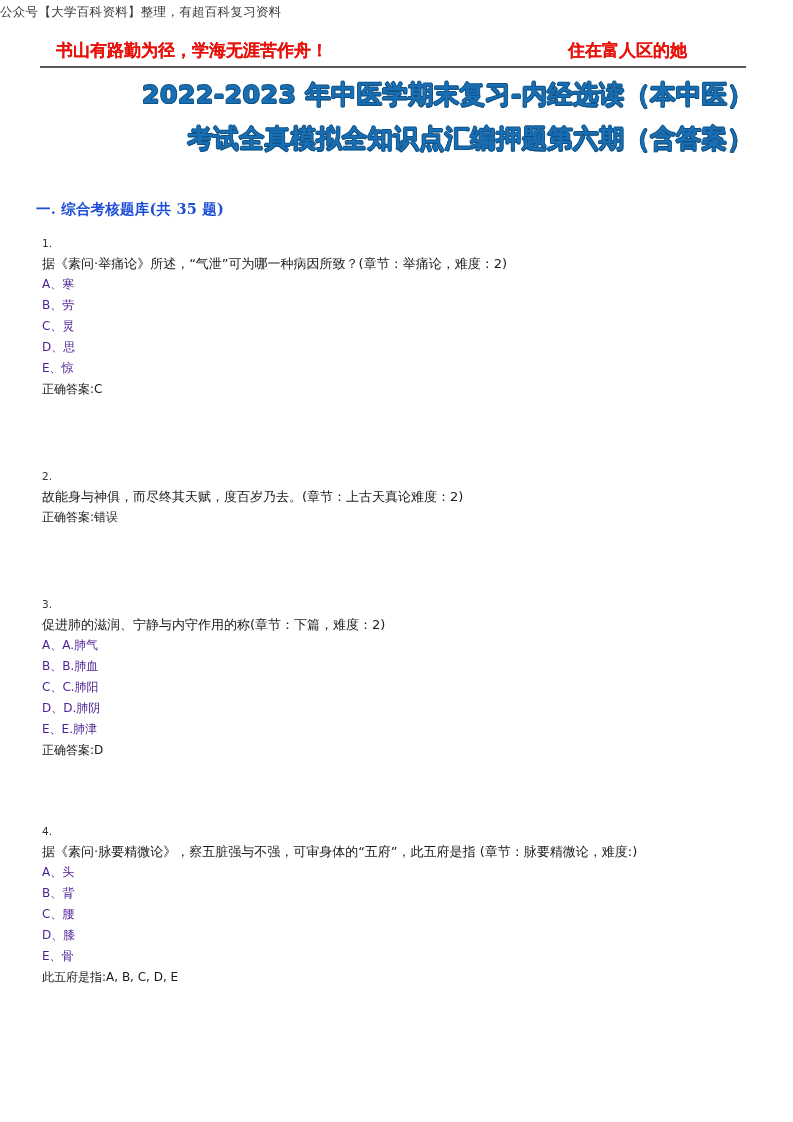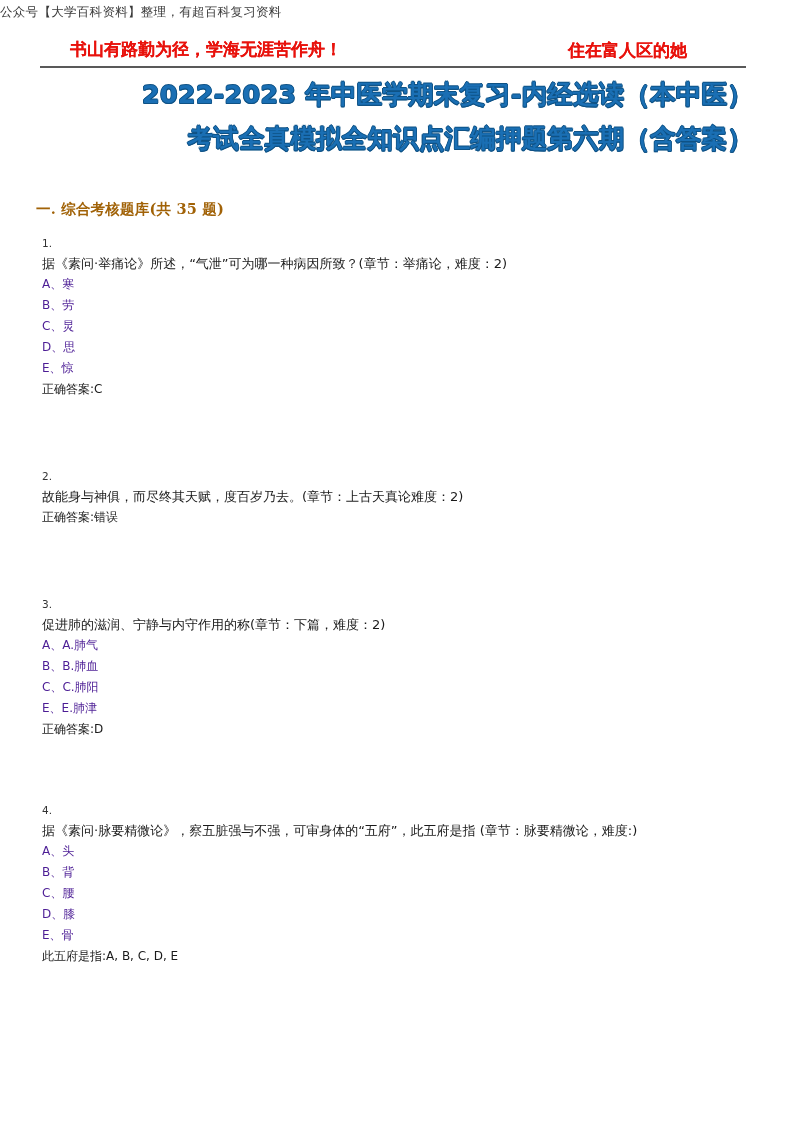--- a/index.html
+++ b/index.html
@@ -51,21 +51,21 @@
     position: absolute;
     top: 0;
     font-family: "DejaVu Serif", "Liberation Serif", serif;
     font-weight: bold;
     font-size: 17px;
     color: #e8120c;
     white-space: nowrap;
     line-height: 24px;
     text-shadow: 0 0 0.6px #e8120c;
   }
-  .banner-left  { left: 30px; font-family: Liberation Serif, serif; }
+  .banner-left  { left: 16px; }
   .banner-right { left: 528px; }
 
   .rule {
     position: absolute;
     top: 66px;
     left: 40px;
     width: 706px;
     height: 2px;
     background: #595959;
   }
@@ -97,21 +97,21 @@
   }
 
   
   .section-heading {
     position: absolute;
     top: 200px;
     left: 36px;
     font-family: "DejaVu Serif", "Liberation Serif", serif;
     font-weight: bold;
     font-size: 14.5px;
-    color: #a16207;
+    color: #1d4ed8;
     letter-spacing: 0.2px;
     white-space: nowrap;
   }
 
   
   .questions {
     position: absolute;
     top: 235px;
     left: 42px;
     width: 716px;
@@ -198,20 +198,21 @@
         <div class="q-stem">故能身与神俱，而尽终其天赋，度百岁乃去。(章节：上古天真论难度：2)</div>
         <div class="q-answer">正确答案:错误</div>
       </div>
       <div class="question gap-lg">
         <div class="q-num">3.</div>
         <div class="q-stem">促进肺的滋润、宁静与内守作用的称(章节：下篇，难度：2)</div>
         <ul class="q-options">
           <li class="q-option">A、A.肺气</li>
           <li class="q-option">B、B.肺血</li>
           <li class="q-option">C、C.肺阳</li>
+          <li class="q-option">D、D.肺阴</li>
           <li class="q-option">E、E.肺津</li>
         </ul>
         <div class="q-answer">正确答案:D</div>
       </div>
       <div class="question">
         <div class="q-num">4.</div>
         <div class="q-stem">据《素问·脉要精微论》，察五脏强与不强，可审身体的“五府”，此五府是指 (章节：脉要精微论，难度:)</div>
         <ul class="q-options">
           <li class="q-option">A、头</li>
           <li class="q-option">B、背</li>

